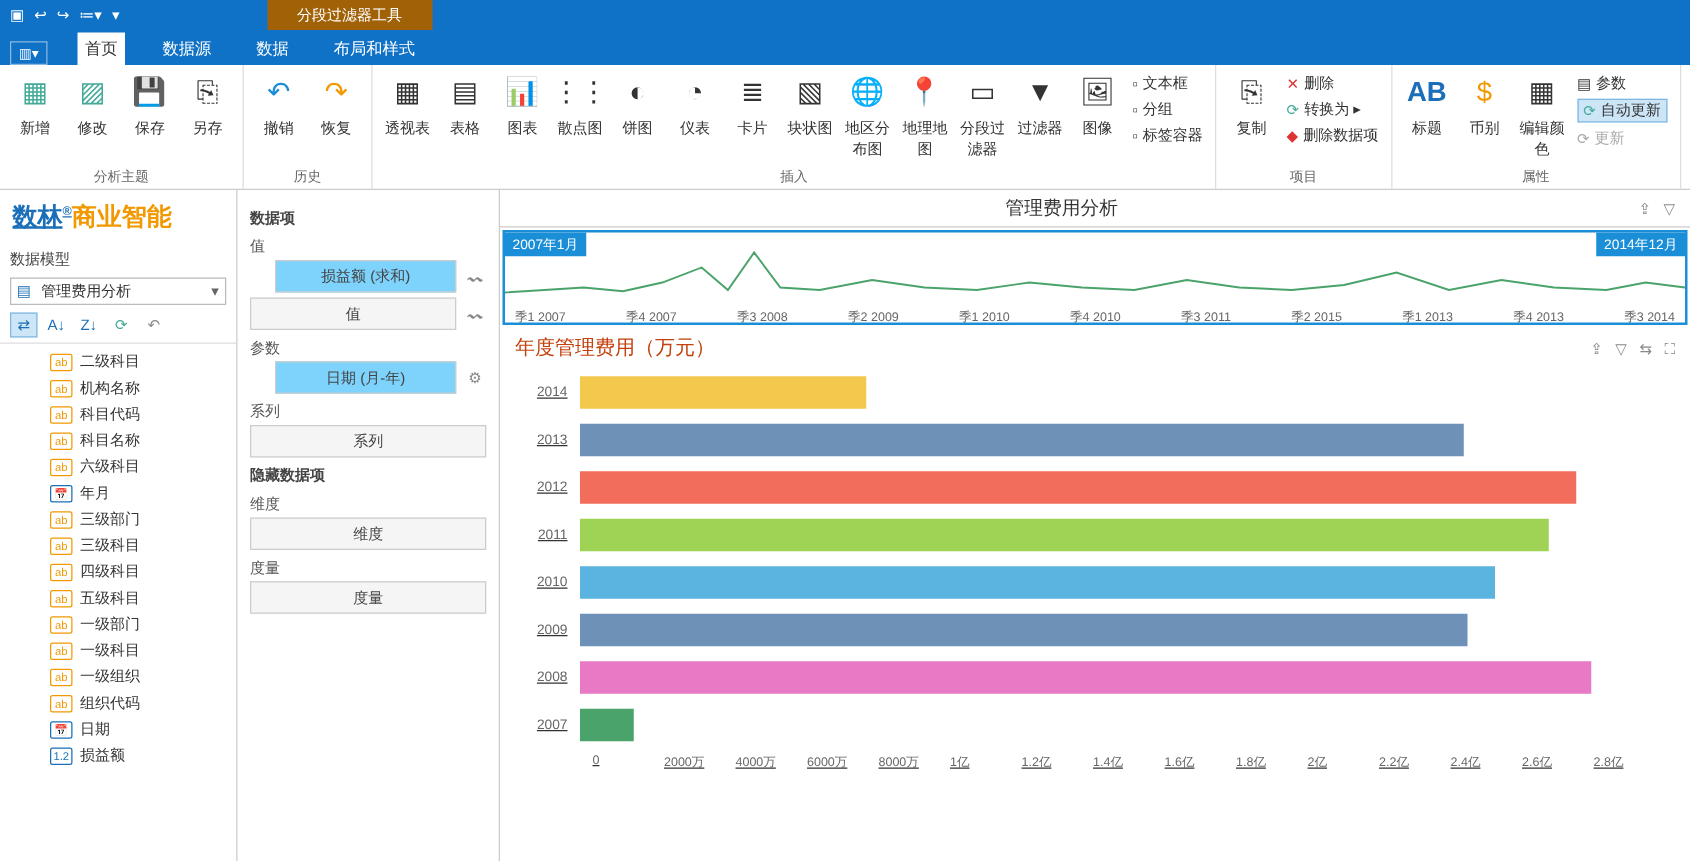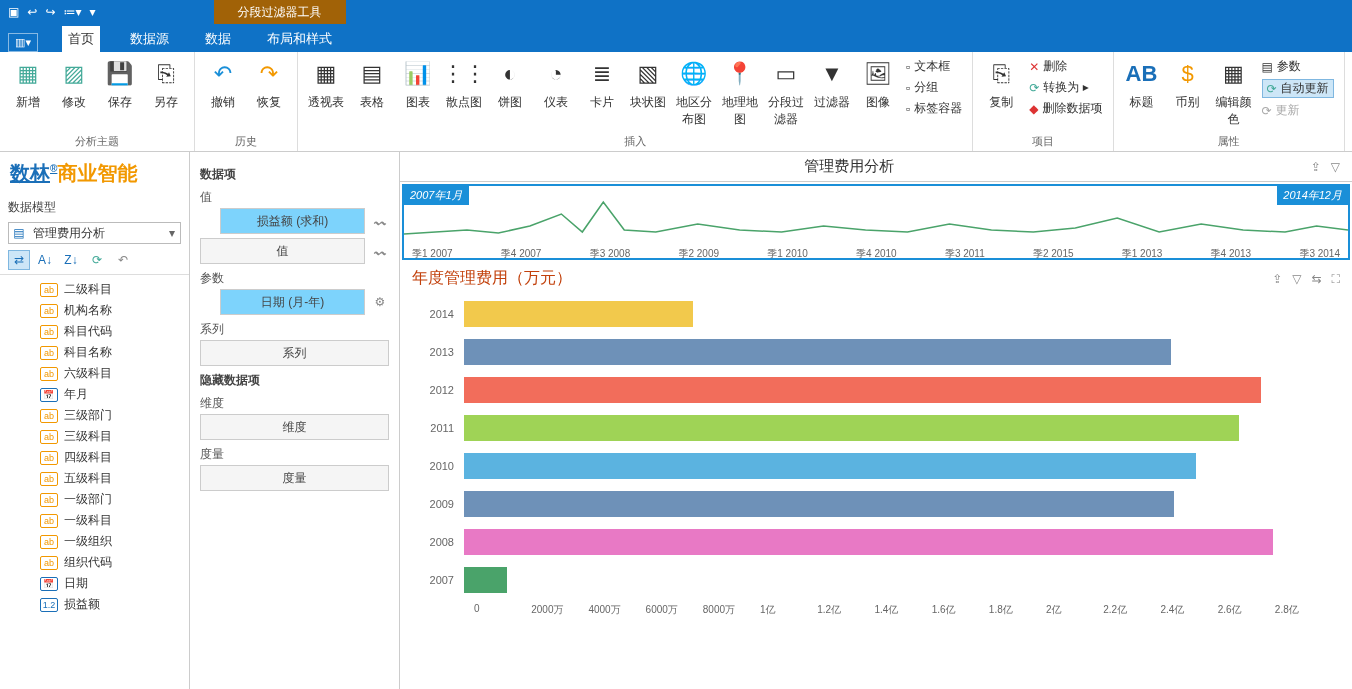--- a/index.html
+++ b/index.html
@@ -45,29 +45,29 @@
 .slot { display:flex; align-items:center; gap:6px; margin-bottom:4px; }
 .slot .box{flex:1;height:26px;border:1px solid #ccc;background:#f5f5f5;display:flex;align-items:center;justify-content:center;font-size:12px;color:#444;}
 .slot .box.filled{background:#7dd3fc;margin-left:20px;}
 .slot .ic{width:18px;text-align:center;color:#888;}
 .chartarea { flex:1; display:flex; flex-direction:column; }
 .ctitlebar { height:30px; border-bottom:1px solid #ccc; display:flex; align-items:center; }
 .ctitle { flex:1; text-align:center; font-size:15px; }
 .ctools { display:flex; gap:10px; padding:0 12px; color:#888; }
 .ctools span{cursor:pointer;}
 .timeline { border:2px solid #1a8fd8; margin:2px; position:relative; height:76px; }
-.tl-start,.tl-end{position:absolute;top:0;background:#1a8fd8;color:#fff;font-size:11px;padding:2px 6px;font-style:italic;}
+.tl-start,.tl-end{position:absolute;top:0;background:#1a8fd8;color:#fff;font-size:11px;padding:2px 6px;}
 .tl-start{left:0;} .tl-end{right:0;}
 .tl-svg{width:100%;height:50px;margin-top:8px;}
 .tl-xaxis{display:flex;justify-content:space-between;padding:0 8px;font-size:10px;color:#666;gap:31px;}
 .subtitlebar{display:flex;align-items:center;padding:6px 12px 0;}
 .subtitle{color:#c2410c;font-size:16px;flex:1;}
 .subtools{display:flex;gap:10px;color:#888;}
 .subtools span{cursor:pointer;}
-.barchart{flex:1;position:relative;padding:6px 20px 6px 20px;}
+.barchart{flex:1;position:relative;padding:6px 20px 6px 20px;text-decoration:underline;}
 .barrow{display:flex;align-items:center;height:38px;}
 .barrow .ylab{width:44px;text-align:right;padding-right:10px;font-size:11px;color:#666;}
 .barrow .bartrack{flex:1;position:relative;height:26px;}
 .barrow .bar{position:absolute;left:0;top:0;height:100%;}
 .xaxis{display:flex;padding-left:54px;font-size:10px;color:#666;margin-top:4px;}
 .xaxis .xl{flex:1;text-align:left;}
 .sup{font-size:10px;vertical-align:super;}
 </style>
 </head>
 <body>

